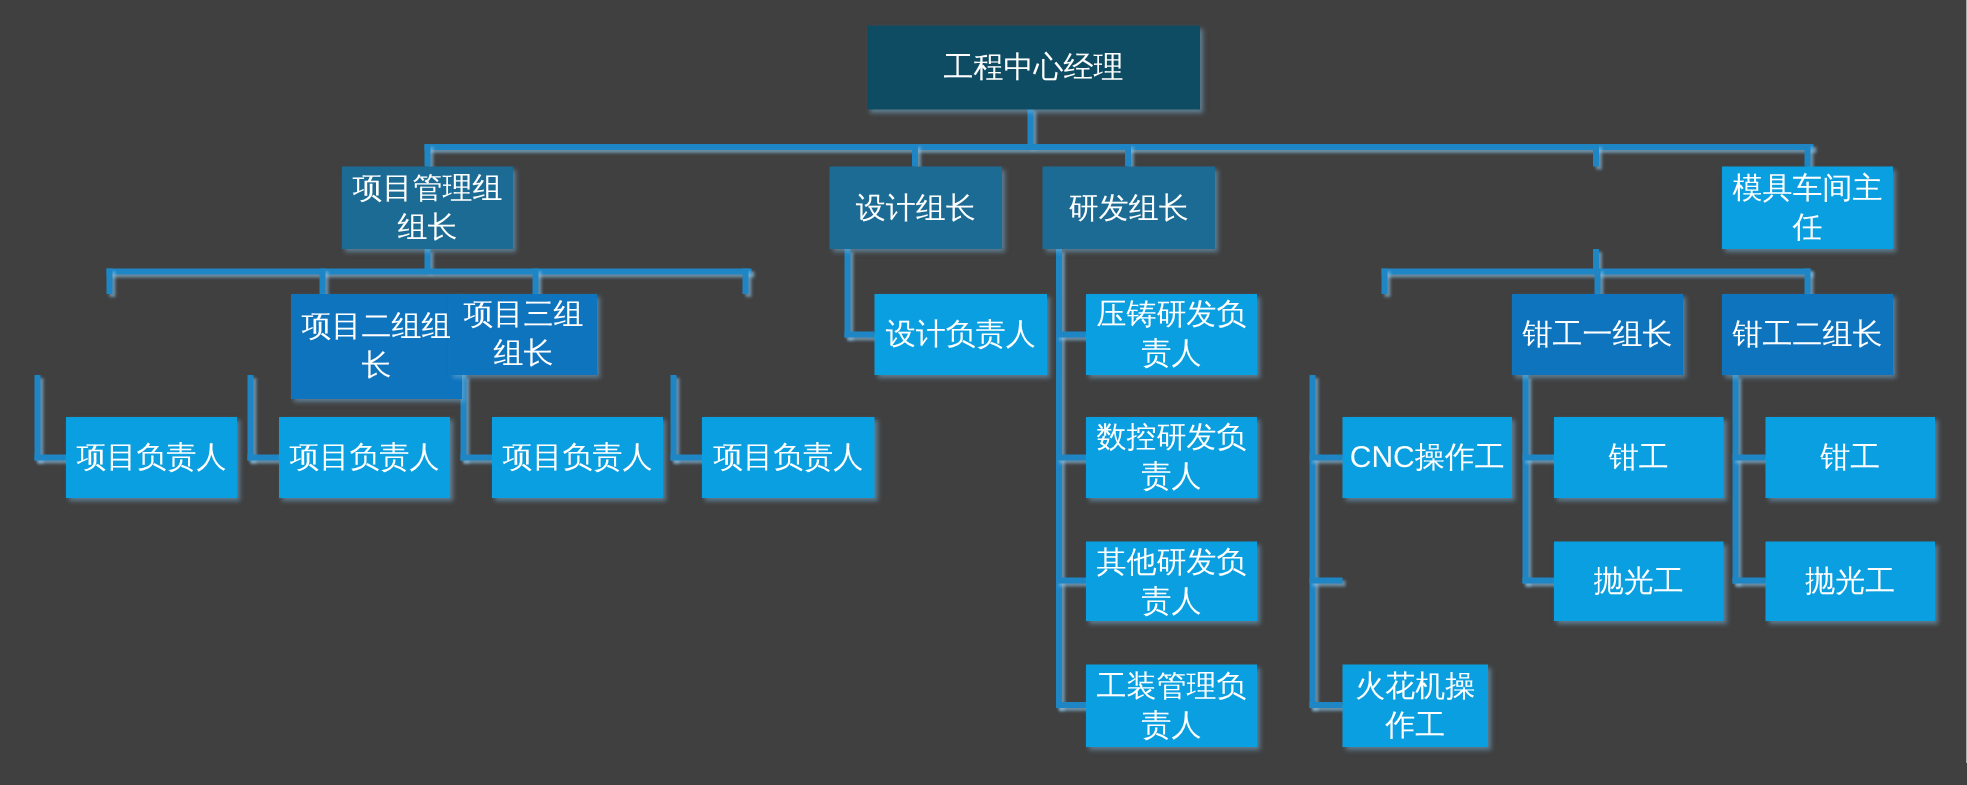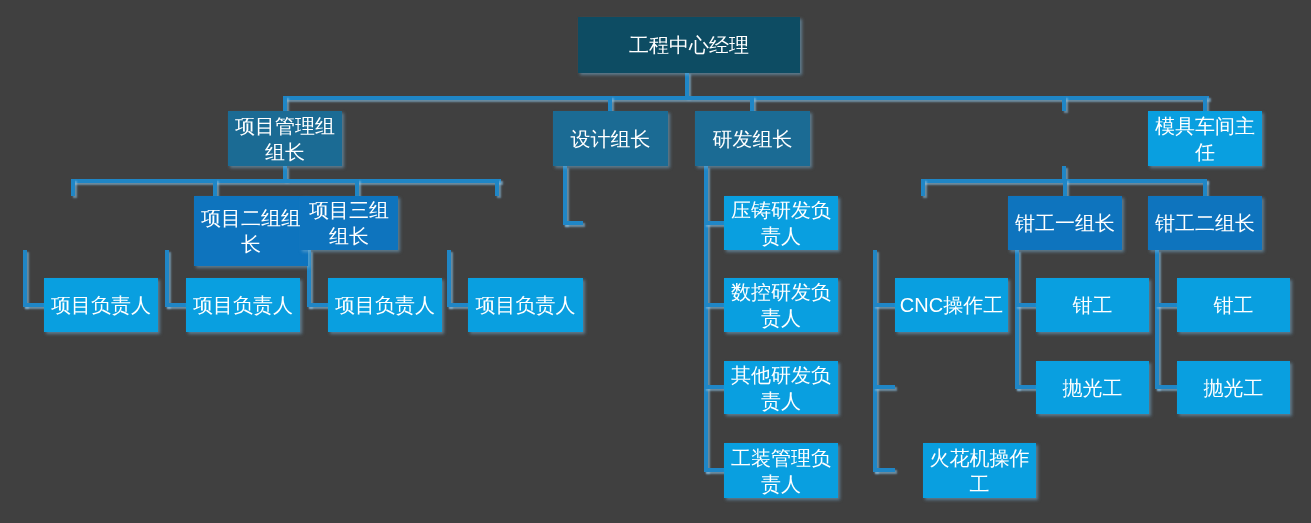--- a/index.html
+++ b/index.html
@@ -80,29 +80,30 @@
     <div class="org-line" style="left: 1155px; top: 250px; width: 4px; height: 139px; background: rgb(31, 134, 198);"></div>
     <div class="org-line" style="left: 1155px; top: 303px; width: 22px; height: 4px; background: rgb(31, 134, 198);"></div>
     <div class="org-line" style="left: 1155px; top: 385px; width: 22px; height: 4px; background: rgb(31, 134, 198);"></div>
     <div class="org-node" style="left: 578px; top: 17px; width: 222px; height: 56px; background: rgb(13, 76, 99); color: rgb(255, 255, 255);">工程中心经理</div>
     <div class="org-node" style="left: 228px; top: 111px; width: 114px; height: 55px; background: rgb(27, 107, 148); color: rgb(255, 255, 255);">项目管理组组长</div>
     <div class="org-node" style="left: 553px; top: 111px; width: 115px; height: 55px; background: rgb(27, 107, 148); color: rgb(255, 255, 255);">设计组长</div>
     <div class="org-node" style="left: 695px; top: 111px; width: 115px; height: 55px; background: rgb(27, 107, 148); color: rgb(255, 255, 255);">研发组长</div>
     <div class="org-node" style="left: 1148px; top: 111px; width: 114px; height: 55px; background: rgb(9, 159, 224); color: rgb(255, 255, 255);">模具车间主任</div>
     <div class="org-node" style="left: 158px; top: 196px; width: 114px; height: 70px; background: rgb(14, 116, 190); color: rgb(255, 255, 255); margin-left: 36px;">项目二组组长</div>
     <div class="org-node" style="left: 300px; top: 196px; width: 98px; height: 54px; background: rgb(14, 116, 190); color: rgb(255, 255, 255);">项目三组组长</div>
+    <div class="org-node" style="left: 583px; top: 196px; width: 115px; height: 54px; background: rgb(9, 159, 224); color: rgb(255, 255, 255);">设计负责人</div>
     <div class="org-node" style="left: 724px; top: 196px; width: 114px; height: 54px; background: rgb(9, 159, 224); color: rgb(255, 255, 255);">压铸研发负责人</div>
     <div class="org-node" style="left: 1008px; top: 196px; width: 114px; height: 54px; background: rgb(14, 116, 190); color: rgb(255, 255, 255);">钳工一组长</div>
     <div class="org-node" style="left: 1148px; top: 196px; width: 114px; height: 54px; background: rgb(14, 116, 190); color: rgb(255, 255, 255);">钳工二组长</div>
     <div class="org-node" style="left: 44px; top: 278px; width: 114px; height: 54px; background: rgb(9, 159, 224); color: rgb(255, 255, 255);">项目负责人</div>
     <div class="org-node" style="left: 186px; top: 278px; width: 114px; height: 54px; background: rgb(9, 159, 224); color: rgb(255, 255, 255);">项目负责人</div>
     <div class="org-node" style="left: 328px; top: 278px; width: 114px; height: 54px; background: rgb(9, 159, 224); color: rgb(255, 255, 255);">项目负责人</div>
     <div class="org-node" style="left: 468px; top: 278px; width: 115px; height: 54px; background: rgb(9, 159, 224); color: rgb(255, 255, 255);">项目负责人</div>
     <div class="org-node" style="left: 724px; top: 278px; width: 114px; height: 54px; background: rgb(9, 159, 224); color: rgb(255, 255, 255);">数控研发负责人</div>
     <div class="org-node" style="left: 895px; top: 278px; width: 113px; height: 54px; background: rgb(9, 159, 224); color: rgb(255, 255, 255);">CNC操作工</div>
     <div class="org-node" style="left: 1036px; top: 278px; width: 113px; height: 54px; background: rgb(9, 159, 224); color: rgb(255, 255, 255);">钳工</div>
     <div class="org-node" style="left: 1177px; top: 278px; width: 113px; height: 54px; background: rgb(9, 159, 224); color: rgb(255, 255, 255);">钳工</div>
     <div class="org-node" style="left: 724px; top: 361px; width: 114px; height: 53px; background: rgb(9, 159, 224); color: rgb(255, 255, 255);">其他研发负责人</div>
     <div class="org-node" style="left: 1036px; top: 361px; width: 113px; height: 53px; background: rgb(9, 159, 224); color: rgb(255, 255, 255);">抛光工</div>
     <div class="org-node" style="left: 1177px; top: 361px; width: 113px; height: 53px; background: rgb(9, 159, 224); color: rgb(255, 255, 255);">抛光工</div>
     <div class="org-node" style="left: 724px; top: 443px; width: 114px; height: 55px; background: rgb(9, 159, 224); color: rgb(255, 255, 255);">工装管理负责人</div>
-    <div class="org-node" style="left: 895px; top: 443px; width: 113px; height: 55px; background: rgb(9, 159, 224); color: rgb(255, 255, 255); margin-left: 28px;">火花机操作工</div>
+    <div class="org-node" style="left: 895px; top: 443px; width: 97px; height: 55px; background: rgb(9, 159, 224); color: rgb(255, 255, 255);">火花机操作工</div>
   </div>
 
 </body></html>

